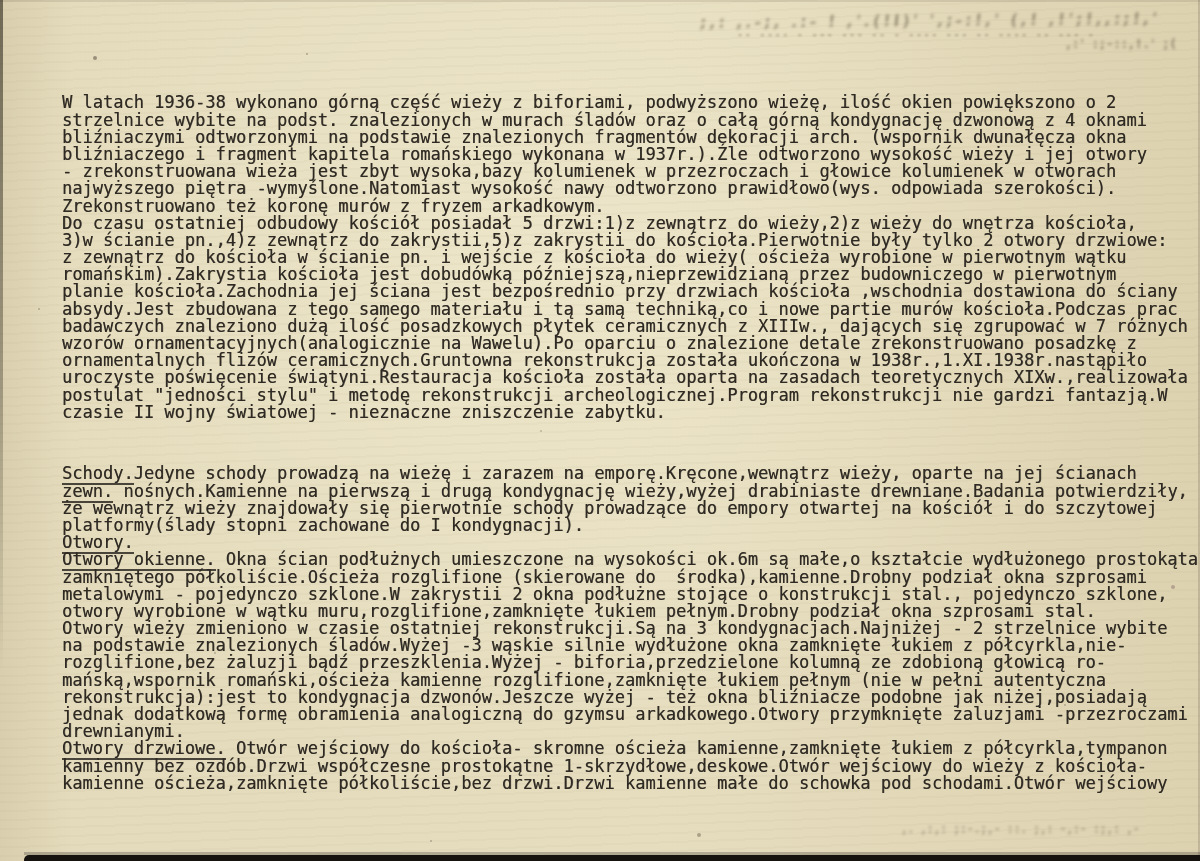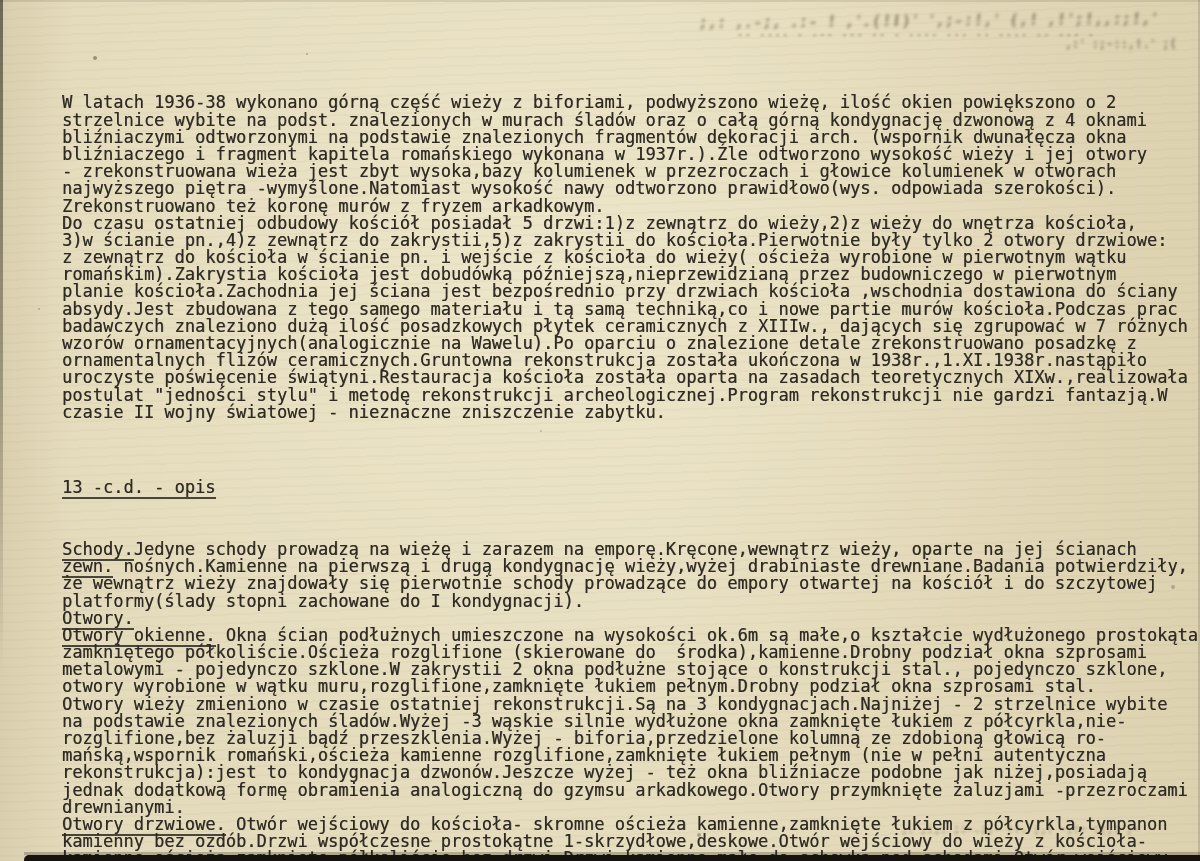--- a/index.html
+++ b/index.html
@@ -83,21 +83,20 @@
 <div class="grain"></div>
 <div class="specks"></div>
 
 <div class="stamp stamp-main">;,: ,.-;, .:- ! ,'.(!I)' ',;-:!,' (,! ,!';!,,:;!,'</div>
 <div class="stamp stamp-dashes">-- ---- - --- --- -- - ---- --- -- ---- -- --- -</div>
 <div class="stamp stamp-second">,:' :;-::,!.' ;(</div>
 <div class="stamp stamp-bottom">,. ,:,: ;:-.;,- ::. ;,: -,:- :;,: ,-</div>
 
 <div class="doc">
   <div class="block-a"><div class="line">W latach 1936-38 wykonano górną część wieży z biforiami, podwyższono wieżę, ilość okien powiększono o 2</div><div class="line">strzelnice wybite na podst. znalezionych w murach śladów oraz o całą górną kondygnację dzwonową z 4 oknami</div><div class="line">bliźniaczymi odtworzonymi na podstawie znalezionych fragmentów dekoracji arch. (wspornik dwunałęcza okna</div><div class="line">bliźniaczego i fragment kapitela romańskiego wykonana w 1937r.).Źle odtworzono wysokość wieży i jej otwory</div><div class="line">- zrekonstruowana wieża jest zbyt wysoka,bazy kolumienek w przezroczach i głowice kolumienek w otworach</div><div class="line">najwyższego piętra -wymyślone.Natomiast wysokość nawy odtworzono prawidłowo(wys. odpowiada szerokości).</div><div class="line">Zrekonstruowano też koronę murów z fryzem arkadkowym.</div><div class="line">Do czasu ostatniej odbudowy kościół posiadał 5 drzwi:1)z zewnątrz do wieży,2)z wieży do wnętrza kościoła,</div><div class="line">3)w ścianie pn.,4)z zewnątrz do zakrystii,5)z zakrystii do kościoła.Pierwotnie były tylko 2 otwory drzwiowe:</div><div class="line">z zewnątrz do kościoła w ścianie pn. i wejście z kościoła do wieży( ościeża wyrobione w pierwotnym wątku</div><div class="line">romańskim).Zakrystia kościoła jest dobudówką późniejszą,nieprzewidzianą przez budowniczego w pierwotnym</div><div class="line">planie kościoła.Zachodnia jej ściana jest bezpośrednio przy drzwiach kościoła ,wschodnia dostawiona do ściany</div><div class="line">absydy.Jest zbudowana z tego samego materiału i tą samą techniką,co i nowe partie murów kościoła.Podczas prac</div><div class="line">badawczych znaleziono dużą ilość posadzkowych płytek ceramicznych z XIIIw., dających się zgrupować w 7 różnych</div><div class="line">wzorów ornamentacyjnych(analogicznie na Wawelu).Po oparciu o znalezione detale zrekonstruowano posadzkę z</div><div class="line">ornamentalnych flizów ceramicznych.Gruntowna rekonstrukcja została ukończona w 1938r.,1.XI.1938r.nastąpiło</div><div class="line">uroczyste poświęcenie świątyni.Restauracja kościoła została oparta na zasadach teoretycznych XIXw.,realizowała</div><div class="line">postulat "jedności stylu" i metodę rekonstrukcji archeologicznej.Program rekonstrukcji nie gardzi fantazją.W</div><div class="line">czasie II wojny światowej - nieznaczne zniszczenie zabytku.</div></div>
-  <div class="heading"><span class="ul">13 -c.d. - opis</span></div>
   <div class="block-b"><div class="line"><span class="ul">Schody.</span>Jedyne schody prowadzą na wieżę i zarazem na emporę.Kręcone,wewnątrz wieży, oparte na jej ścianach</div><div class="line"><span class="ul">zewn.</span> nośnych.Kamienne na pierwszą i drugą kondygnację wieży,wyżej drabiniaste drewniane.Badania potwierdziły,</div><div class="line">że wewnątrz wieży znajdowały się pierwotnie schody prowadzące do empory otwartej na kościół i do szczytowej</div><div class="line">platformy(ślady stopni zachowane do I kondygnacji).</div><div class="line"><span class="ul">Otwory.</span></div><div class="line"><span class="ul">Otwory okienne.</span> Okna ścian podłużnych umieszczone na wysokości ok.6m są małe,o kształcie wydłużonego prostokąta</div><div class="line">zamkniętego półkoliście.Ościeża rozglifione (skierowane do  środka),kamienne.Drobny podział okna szprosami</div><div class="line">metalowymi - pojedynczo szklone.W zakrystii 2 okna podłużne stojące o konstrukcji stal., pojedynczo szklone,</div><div class="line">otwory wyrobione w wątku muru,rozglifione,zamknięte łukiem pełnym.Drobny podział okna szprosami stal.</div><div class="line">Otwory wieży zmieniono w czasie ostatniej rekonstrukcji.Są na 3 kondygnacjach.Najniżej - 2 strzelnice wybite</div><div class="line">na podstawie znalezionych śladów.Wyżej -3 wąskie silnie wydłużone okna zamknięte łukiem z półcyrkla,nie-</div><div class="line">rozglifione,bez żaluzji bądź przeszklenia.Wyżej - biforia,przedzielone kolumną ze zdobioną głowicą ro-</div><div class="line">mańską,wspornik romański,ościeża kamienne rozglifione,zamknięte łukiem pełnym (nie w pełni autentyczna</div><div class="line">rekonstrukcja):jest to kondygnacja dzwonów.Jeszcze wyżej - też okna bliźniacze podobne jak niżej,posiadają</div><div class="line">jednak dodatkową formę obramienia analogiczną do gzymsu arkadkowego.Otwory przymknięte żaluzjami -przezroczami</div><div class="line">drewnianymi.</div><div class="line"><span class="ul">Otwory drzwiowe.</span> Otwór wejściowy do kościoła- skromne ościeża kamienne,zamknięte łukiem z półcyrkla,tympanon</div><div class="line">kamienny bez ozdób.Drzwi współczesne prostokątne 1-skrzydłowe,deskowe.Otwór wejściowy do wieży z kościoła-</div><div class="line">kamienne ościeża,zamknięte półkoliście,bez drzwi.Drzwi kamienne małe do schowka pod schodami.Otwór wejściowy</div></div>
 </div>
 
 <div class="edge-top"></div>
 <div class="edge-left"></div>
 <div class="edge-right"></div>
 <div class="edge-bottom-fade"></div>
 <div class="edge-bottom"></div>
 
 </body></html>

